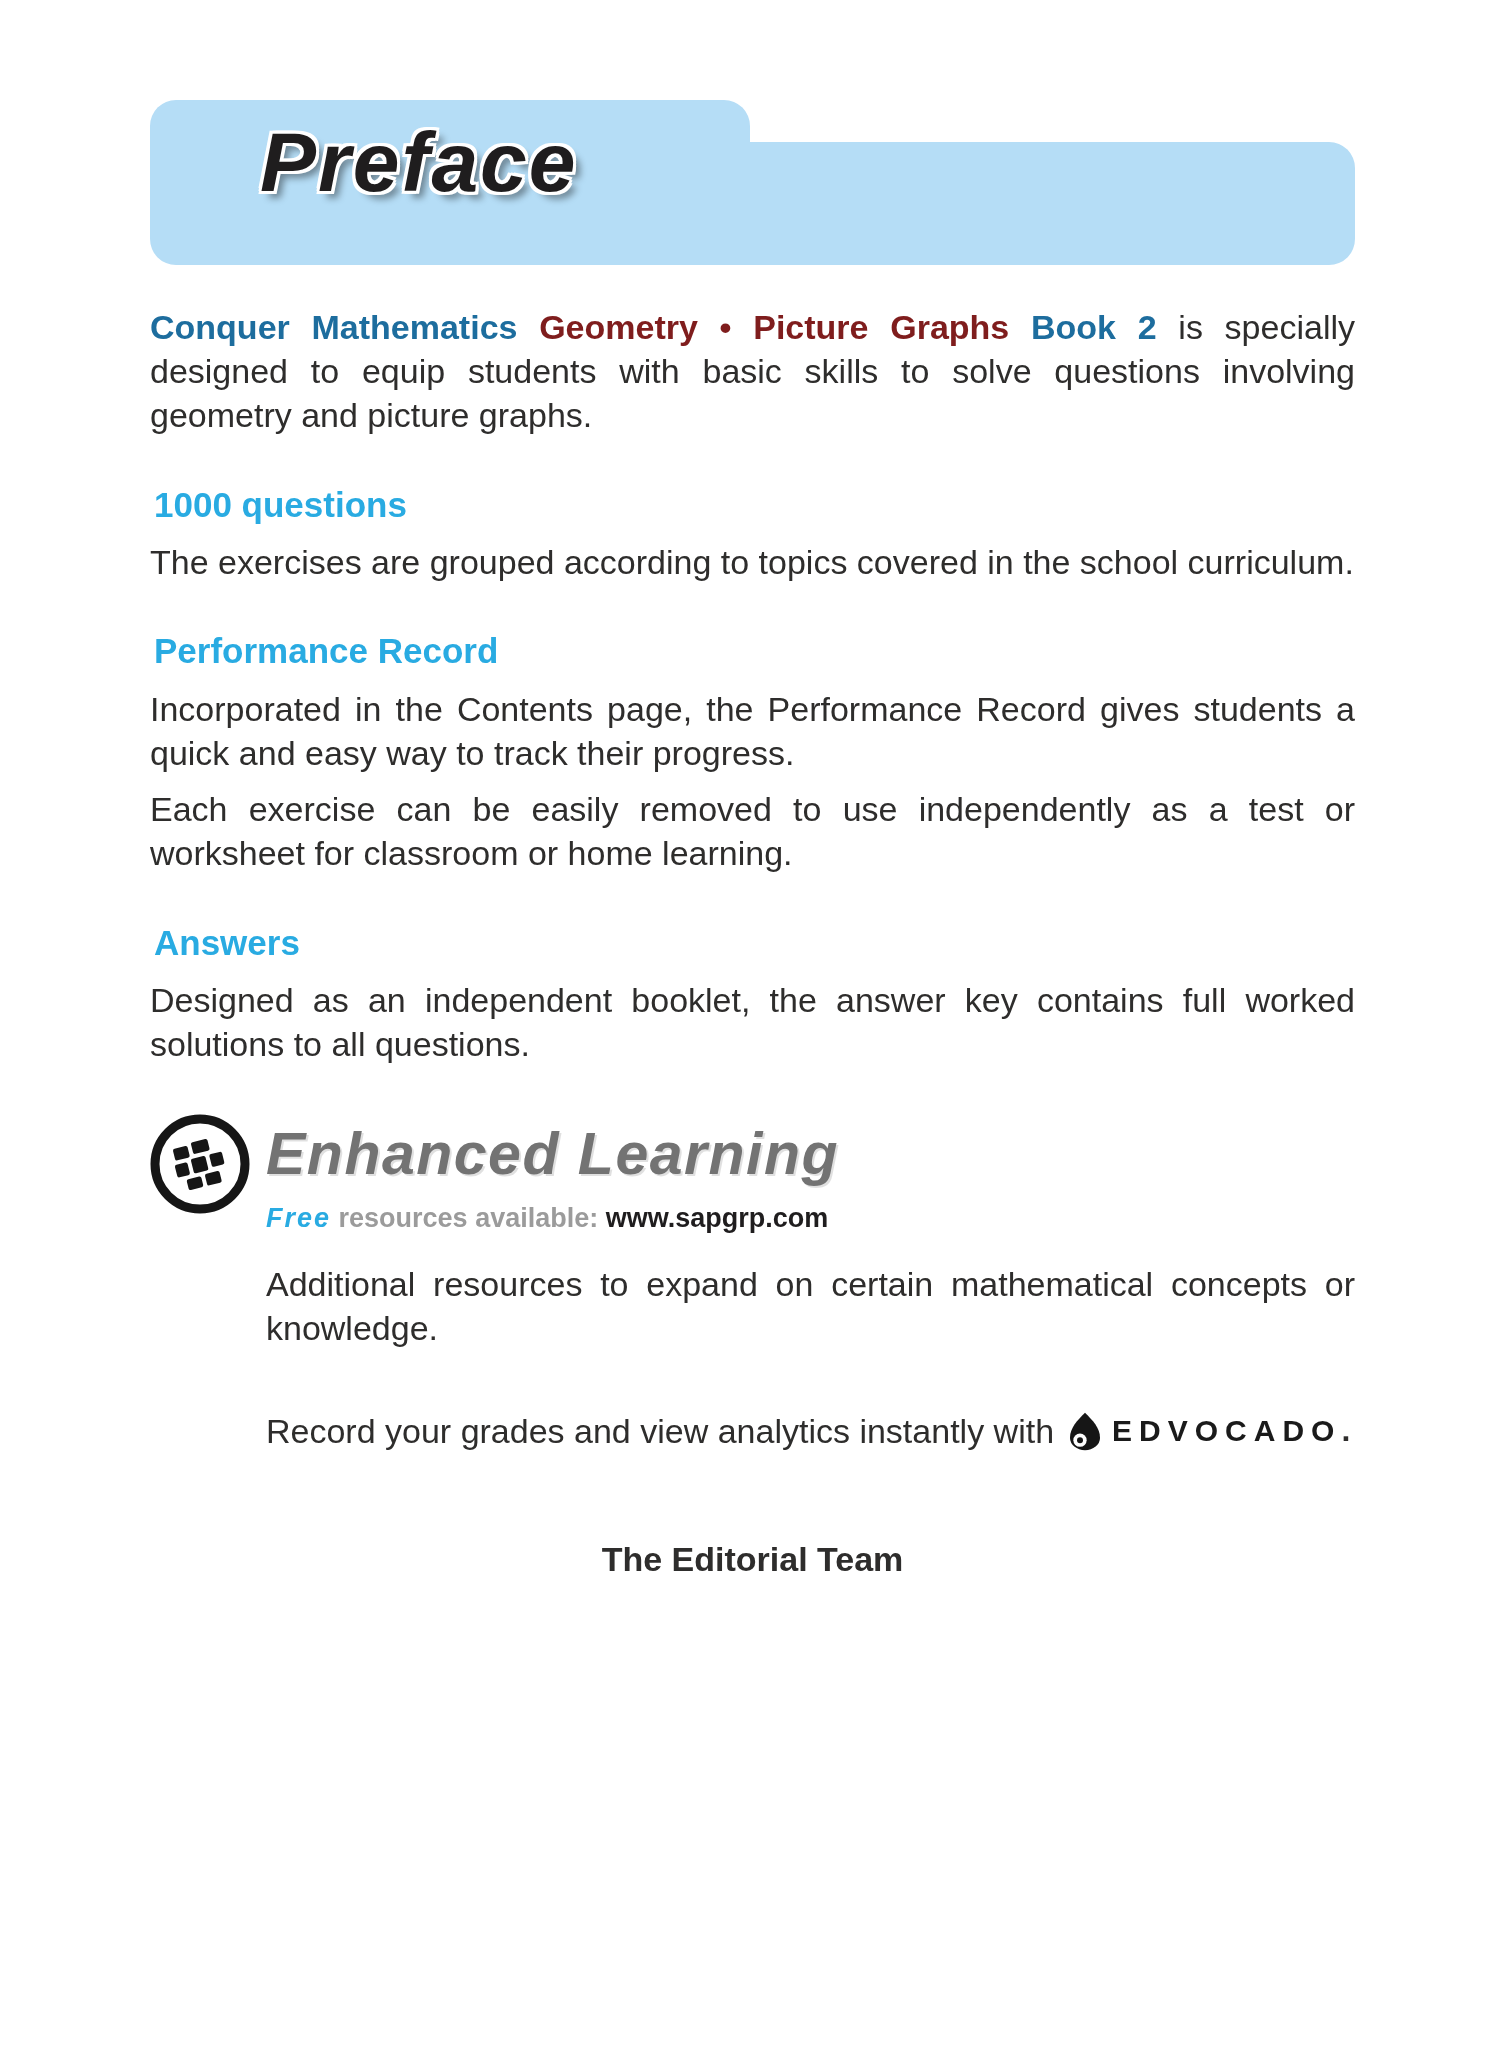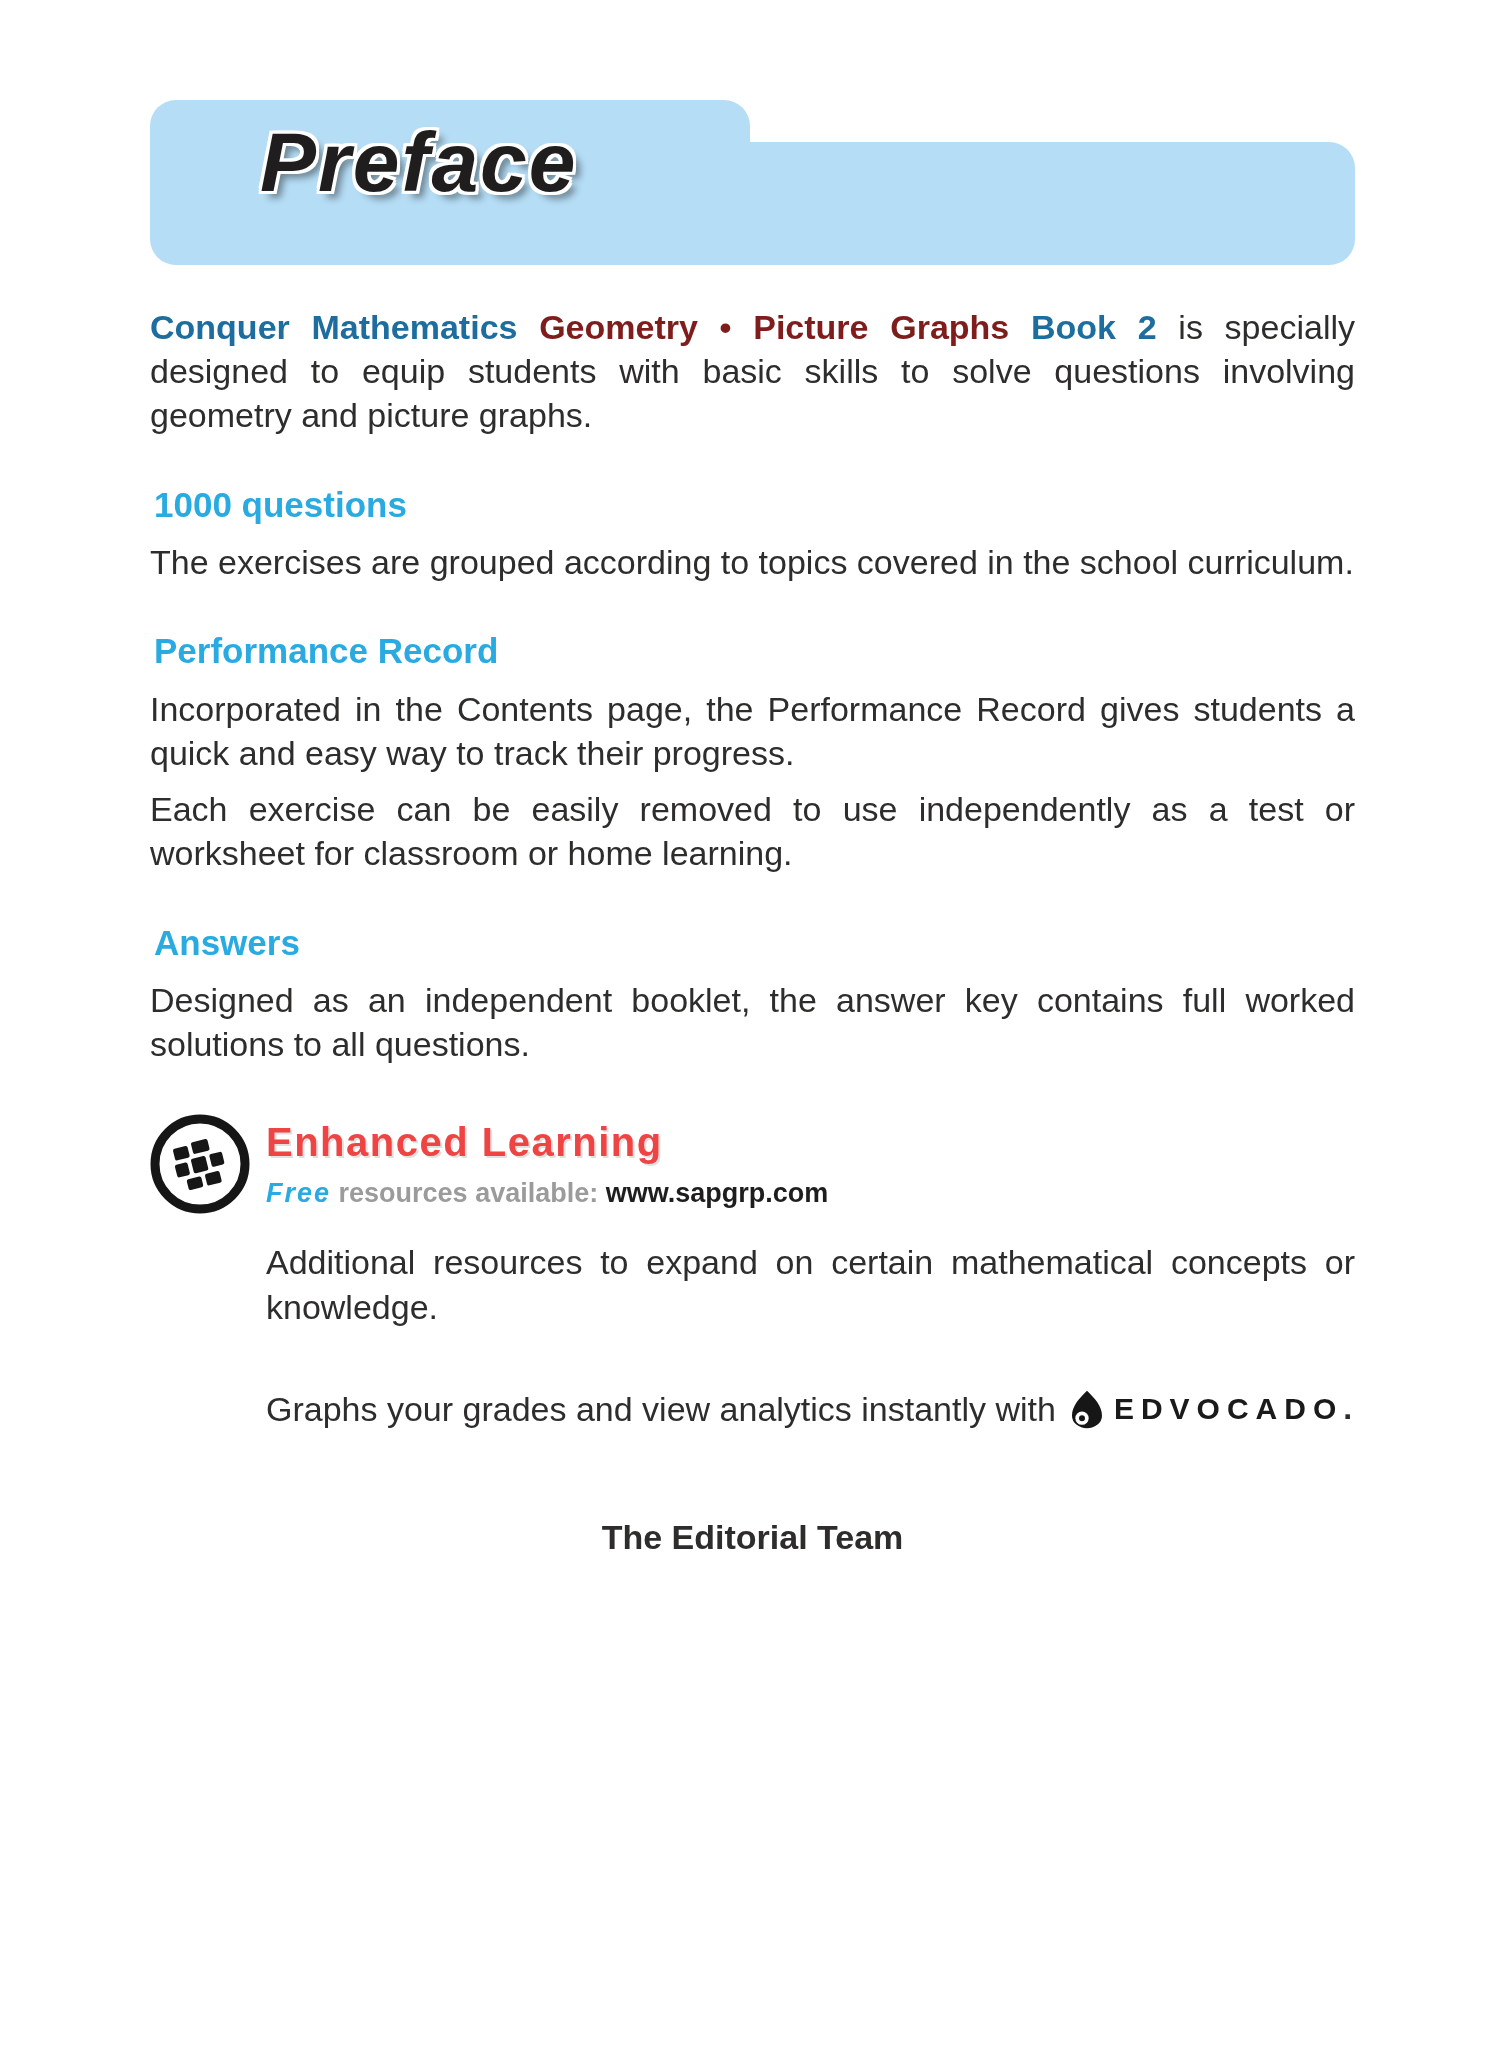--- a/index.html
+++ b/index.html
@@ -44,23 +44,24 @@
     color:#29abe2; font-size:35px; font-weight:bold;
     margin:44px 0 13px 4px;
   }
   .navy { color:#1d6d9e; font-weight:bold; }
   .cyan { color:#7f1d1d; font-weight:bold; }
 
   
   .enhanced { margin-top:48px; display:flex; gap:16px; align-items:flex-start; }
   .el-icon { width:100px; height:100px; flex:0 0 auto; }
   .el-title {
-    color:#ef4444; font-size:40px; font-weight:bold; letter-spacing:1.5px;
+    color:#737373; font-size:59px; font-weight:bold; letter-spacing:1.5px;
     margin-top:2px;
     text-shadow: 2px 2px 0 rgba(0,0,0,0.12);
+    font-style: italic;
   }
   .el-sub { font-size:27px; margin-top:8px; }
   .el-free { color:#29abe2; font-style:italic; font-weight:bold; letter-spacing:2px; }
   .el-res  { color:#9b9b9b; font-weight:bold; }
   .el-url  { color:#1f1d1e; font-weight:bold; text-decoration:none; }
   .enh-para { margin:26px 0 0 116px; text-align:justify; }
 
   
   .record-line {
     margin:58px 0 0 116px;
@@ -121,21 +122,21 @@
     </svg>
     <div>
       <div class="el-title">Enhanced Learning</div>
       <div class="el-sub"><span class="el-free">Free</span><span class="el-res"> resources available: </span><a class="el-url" href="#">www.sapgrp.com</a></div>
     </div>
   </div>
 
   <p class="body enh-para">Additional resources to expand on certain mathematical concepts or knowledge.</p>
 
   <div class="record-line">
-    <span>Graphs your grades and view analytics instantly with</span>
+    <span>Record your grades and view analytics instantly with</span>
     <span class="edvocado">
       <svg class="ed-icon" viewBox="0 0 40 48">
         <path d="M20 2 C11 11 2 20 2 32 a18 15 0 0 0 36 0 C38 20 29 11 20 2 Z" fill="#161616"></path>
         <circle cx="14" cy="35" r="8" fill="#ffffff"></circle>
         <circle cx="14" cy="35" r="3.6" fill="#161616"></circle>
       </svg>
       <span class="ed-brand">EDVOCADO</span>
         <span class="ed-period">.</span>
     </span>
   </div>

